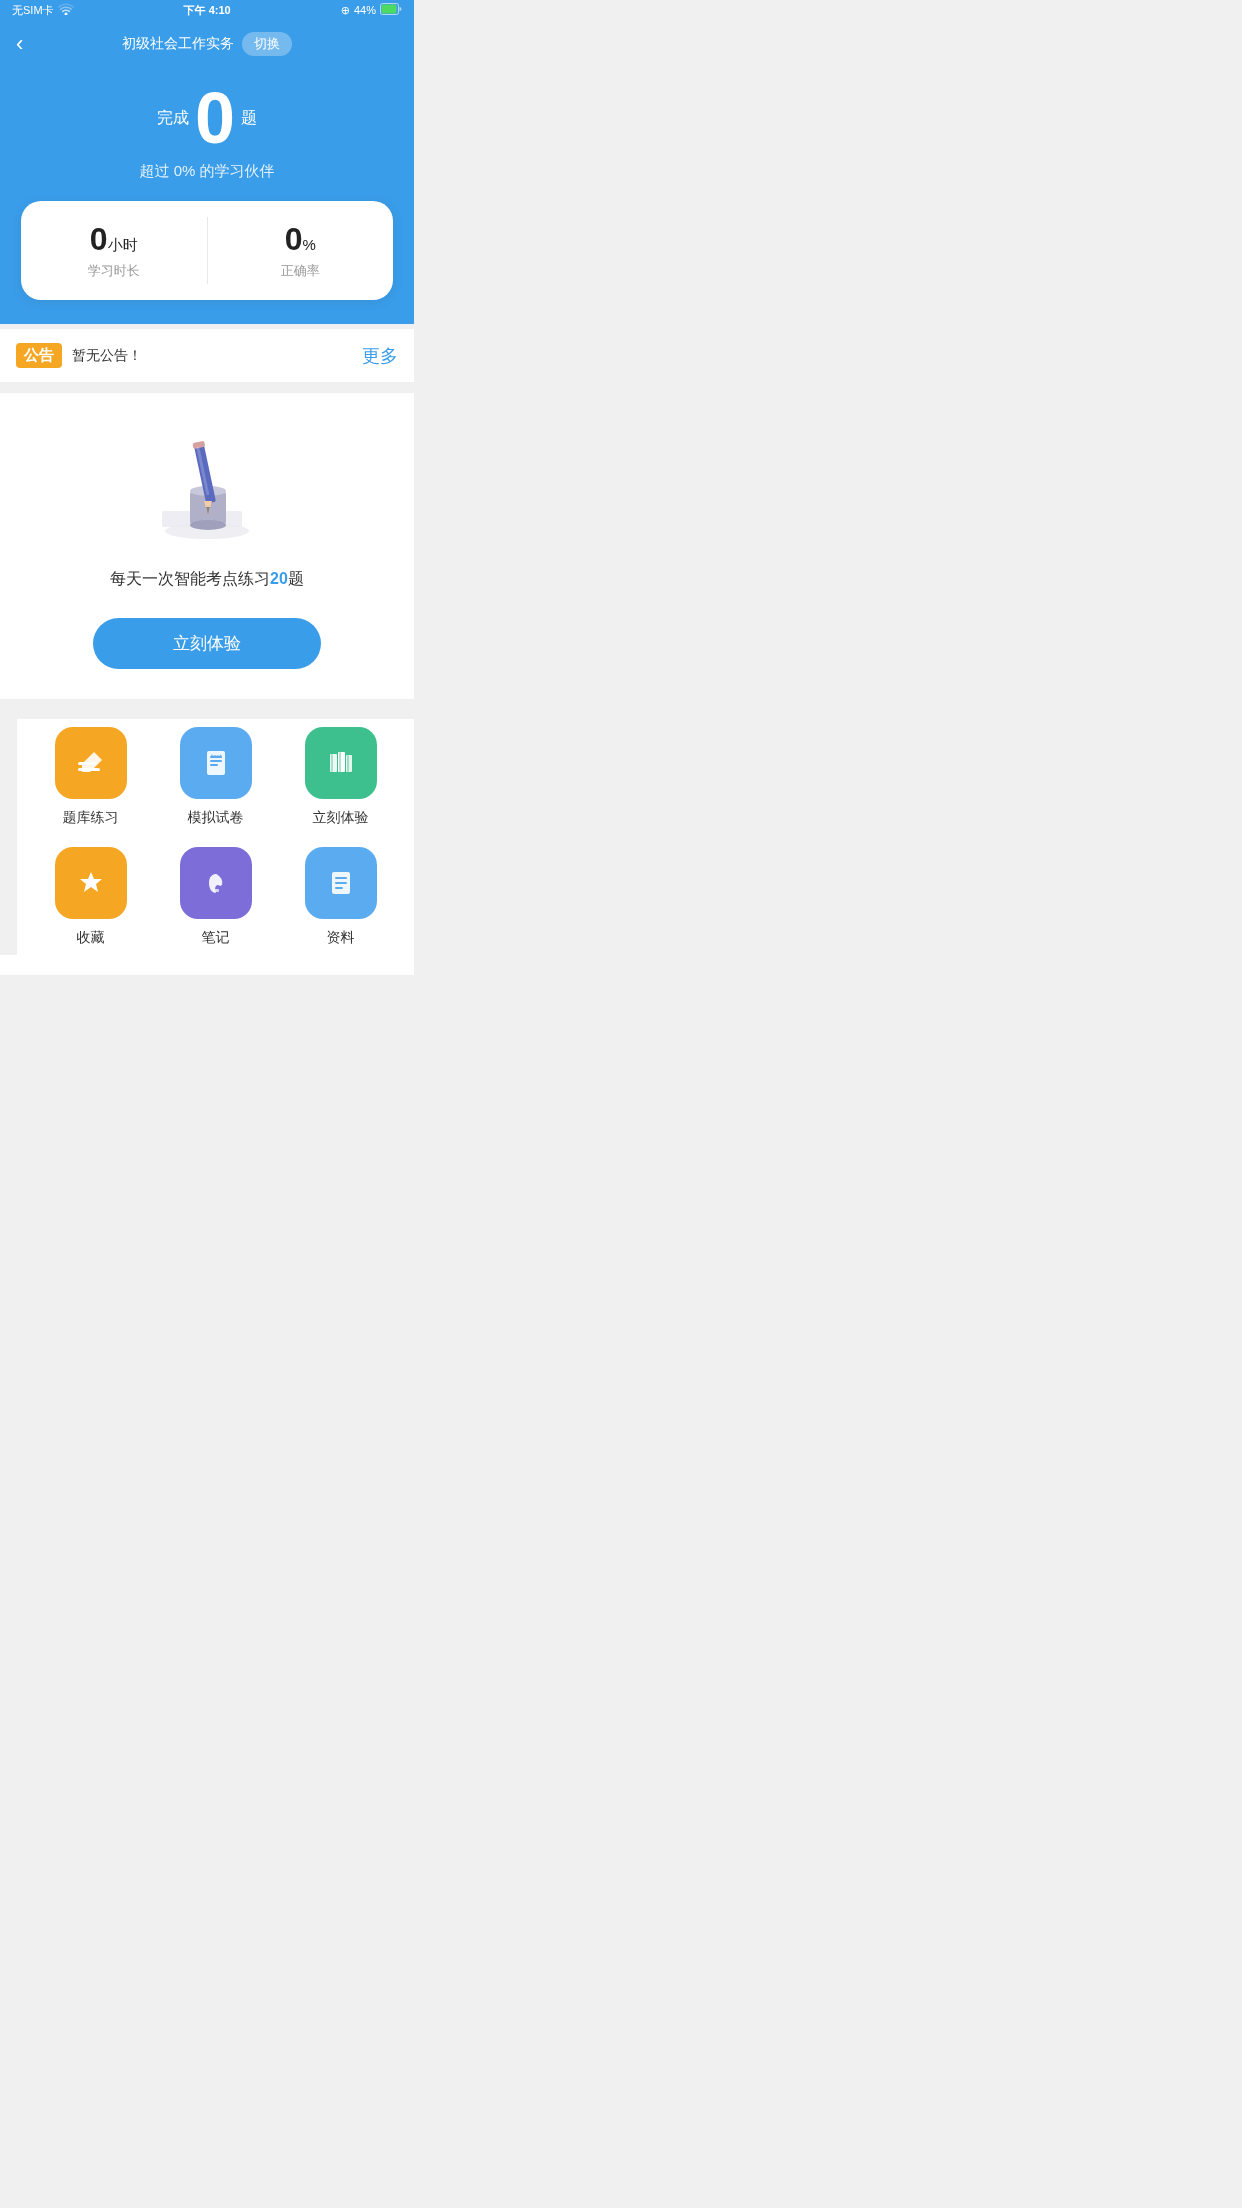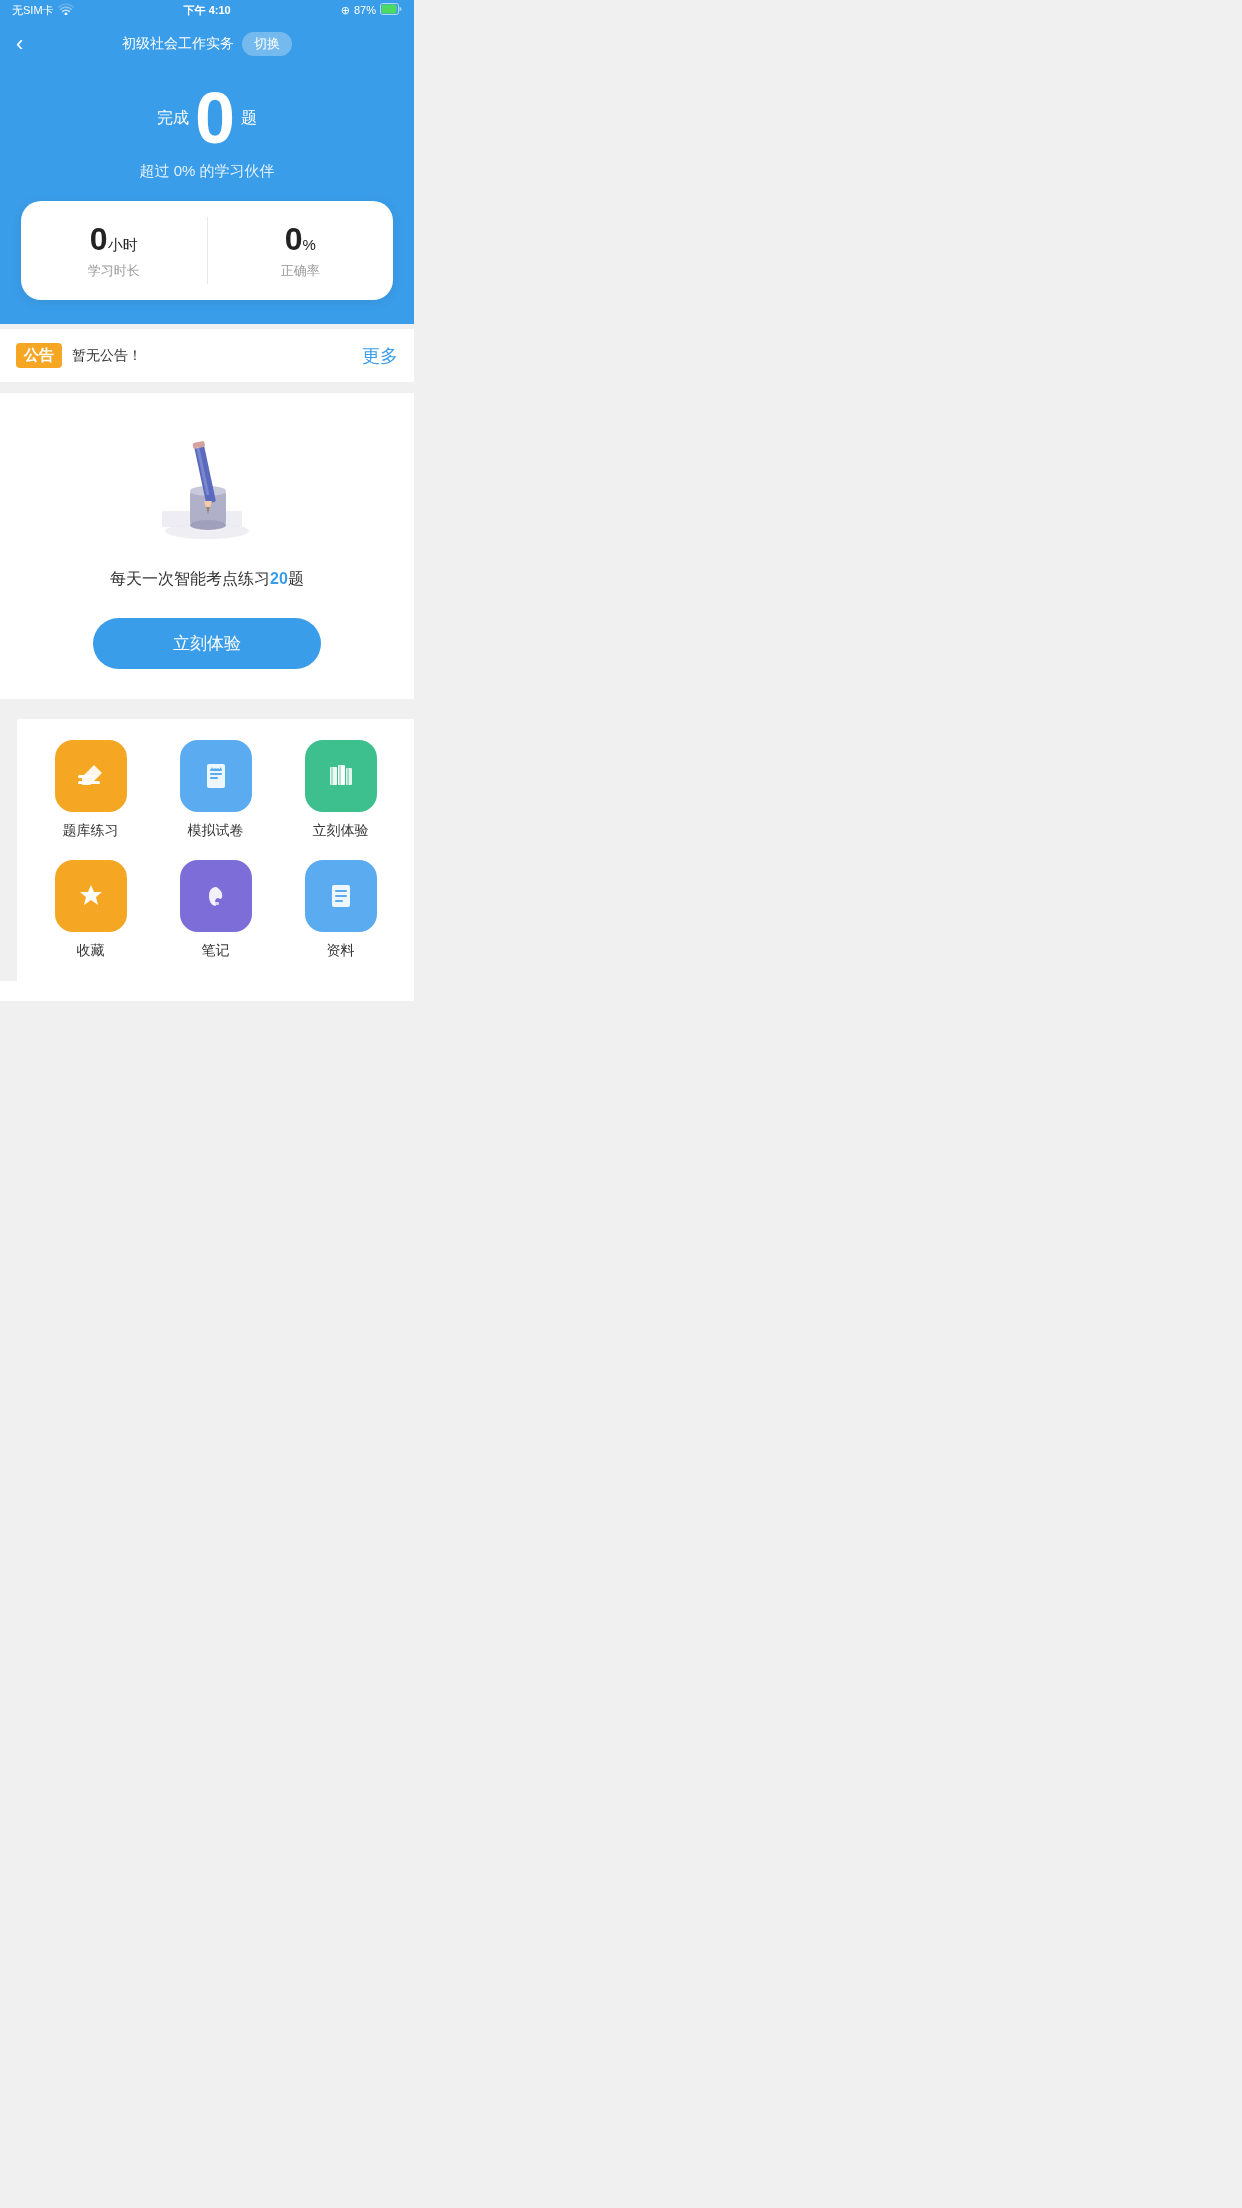--- a/index.html
+++ b/index.html
@@ -182,21 +182,21 @@
       padding: 14px 80px;
       font-size: 17px;
       cursor: pointer;
       display: inline-block;
     }
 
     
     .menu-section {
       background: white;
       margin-top: 10px;
-      padding: 21px 16px;
+      padding: 8px 16px;
       margin-left: 17px;
     }
     .menu-grid {
       display: grid;
       grid-template-columns: repeat(3, 1fr);
       gap: 20px 10px;
     }
     .menu-item {
       display: flex;
       flex-direction: column;
@@ -239,21 +239,21 @@
         <path d="M8 9.5c-.8 0-1.5.7-1.5 1.5s.7 1.5 1.5 1.5 1.5-.7 1.5-1.5S8.8 9.5 8 9.5z"></path>
         <path d="M8 6.5C6.3 6.5 4.8 7.2 3.7 8.3l1.1 1.1C5.7 8.5 6.8 8 8 8s2.3.5 3.2 1.4l1.1-1.1C11.2 7.2 9.7 6.5 8 6.5z" opacity=".7"></path>
         <path d="M8 3.5C5.5 3.5 3.3 4.5 1.7 6.2L2.8 7.3C4.1 5.9 5.9 5 8 5s3.9.9 5.2 2.3l1.1-1.1C12.7 4.5 10.5 3.5 8 3.5z" opacity=".4"></path>
         <path d="M8 0.5C4.7.5 1.8 1.9 0 4.1l1.1 1.1C2.7 3.2 5.2 2 8 2s5.3 1.2 6.9 3.2L16 4.1C14.2 1.9 11.3.5 8 .5z" opacity=".2"></path>
       </svg>
     </span>
   </div>
   <div class="status-center">下午 4:10</div>
   <div class="status-right">
     <span>⊕</span>
-    <span>87%</span>
+    <span>44%</span>
     <span>
       <svg width="22" height="12" viewBox="0 0 22 12" fill="none">
         <rect x="0.5" y="0.5" width="18" height="11" rx="2" stroke="white" stroke-opacity="0.6"></rect>
         <rect x="1.5" y="1.5" width="15" height="9" rx="1.5" fill="#4cd964"></rect>
         <path d="M19.5 4v4a1.5 1.5 0 000-4z" fill="white" opacity="0.6"></path>
       </svg>
     </span>
   </div>
 </div>
 

